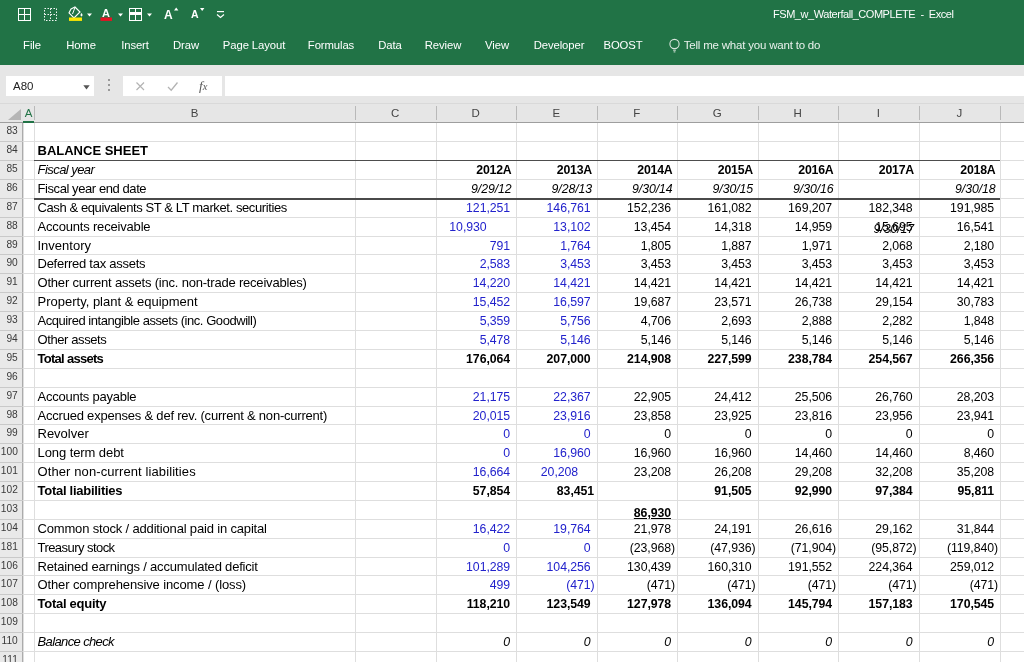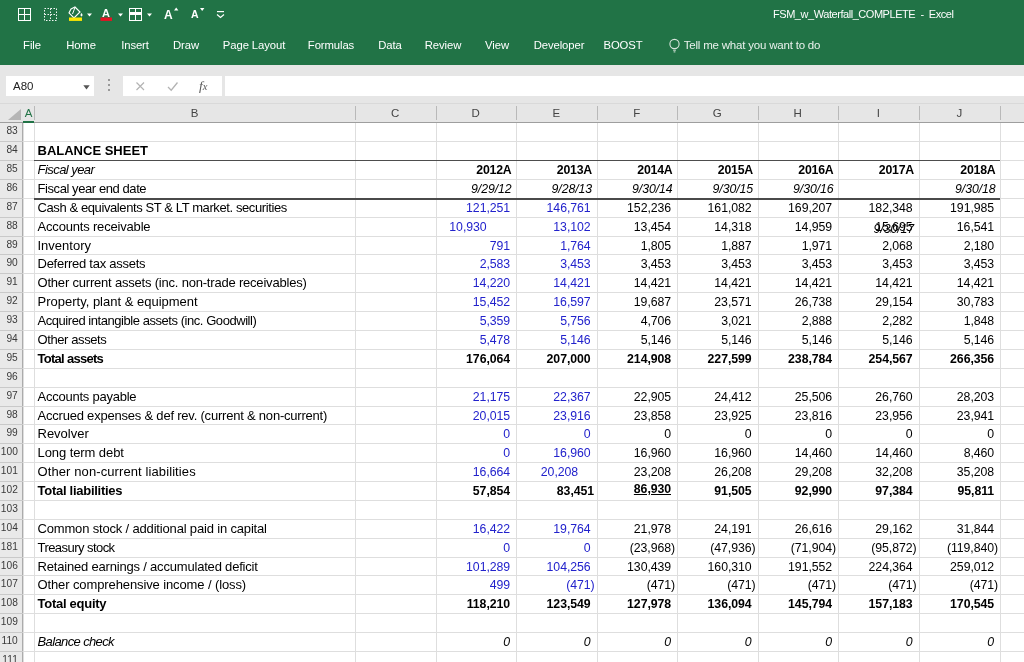--- a/index.html
+++ b/index.html
@@ -273,21 +273,21 @@
 <div class="cell num blue" style="left:516.0px;top:292.22px;width:80.5px;padding-right:6.0px;">16,597</div>
 <div class="cell num" style="left:596.5px;top:292.22px;width:80.5px;padding-right:6.0px;">19,687</div>
 <div class="cell num" style="left:677.0px;top:292.22px;width:80.5px;padding-right:6.0px;">23,571</div>
 <div class="cell num" style="left:757.5px;top:292.22px;width:80.5px;padding-right:6.0px;">26,738</div>
 <div class="cell num" style="left:838.0px;top:292.22px;width:80.5px;padding-right:6.0px;">29,154</div>
 <div class="cell num" style="left:918.5px;top:292.22px;width:81.5px;padding-right:6.0px;">30,783</div>
 <div class="cell " style="left:37.5px;top:311.10px;letter-spacing:-0.45px;">Acquired intangible assets (inc. Goodwill)</div>
 <div class="cell num blue" style="left:435.5px;top:311.10px;width:80.5px;padding-right:6.0px;">5,359</div>
 <div class="cell num blue" style="left:516.0px;top:311.10px;width:80.5px;padding-right:6.0px;">5,756</div>
 <div class="cell num" style="left:596.5px;top:311.10px;width:80.5px;padding-right:6.0px;">4,706</div>
-<div class="cell num" style="left:677.0px;top:311.10px;width:80.5px;padding-right:6.0px;">3,021</div>
+<div class="cell num" style="left:677.0px;top:311.10px;width:80.5px;padding-right:6.0px;">2,693</div>
 <div class="cell num" style="left:757.5px;top:311.10px;width:80.5px;padding-right:6.0px;">2,888</div>
 <div class="cell num" style="left:838.0px;top:311.10px;width:80.5px;padding-right:6.0px;">2,282</div>
 <div class="cell num" style="left:918.5px;top:311.10px;width:81.5px;padding-right:6.0px;">1,848</div>
 <div class="cell " style="left:37.5px;top:329.98px;letter-spacing:-0.40px;">Other assets</div>
 <div class="cell num blue" style="left:435.5px;top:329.98px;width:80.5px;padding-right:6.0px;">5,478</div>
 <div class="cell num blue" style="left:516.0px;top:329.98px;width:80.5px;padding-right:6.0px;">5,146</div>
 <div class="cell num" style="left:596.5px;top:329.98px;width:80.5px;padding-right:6.0px;">5,146</div>
 <div class="cell num" style="left:677.0px;top:329.98px;width:80.5px;padding-right:6.0px;">5,146</div>
 <div class="cell num" style="left:757.5px;top:329.98px;width:80.5px;padding-right:6.0px;">5,146</div>
 <div class="cell num" style="left:838.0px;top:329.98px;width:80.5px;padding-right:6.0px;">5,146</div>
@@ -336,21 +336,21 @@
 <div class="cell num blue" style="left:435.5px;top:462.14px;width:80.5px;padding-right:6.0px;">16,664</div>
 <div class="cell num blue" style="left:516.0px;top:462.14px;width:62px;padding-right:0;">20,208</div>
 <div class="cell num" style="left:596.5px;top:462.14px;width:80.5px;padding-right:6.0px;">23,208</div>
 <div class="cell num" style="left:677.0px;top:462.14px;width:80.5px;padding-right:6.0px;">26,208</div>
 <div class="cell num" style="left:757.5px;top:462.14px;width:80.5px;padding-right:6.0px;">29,208</div>
 <div class="cell num" style="left:838.0px;top:462.14px;width:80.5px;padding-right:6.0px;">32,208</div>
 <div class="cell num" style="left:918.5px;top:462.14px;width:81.5px;padding-right:6.0px;">35,208</div>
 <div class="cell b" style="left:37.5px;top:481.02px;letter-spacing:-0.27px;">Total liabilities</div>
 <div class="cell num b" style="left:435.5px;top:481.02px;width:80.5px;padding-right:6.0px;">57,854</div>
 <div class="cell num b" style="left:516.0px;top:481.02px;width:84px;padding-right:6.0px;">83,451</div>
-<div class="cell num b" style="left:596.5px;top:479px;width:80.5px;padding-right:6.0px;text-decoration:underline;">86,930</div>
+<div class="cell num b" style="left:596.5px;top:503px;width:80.5px;padding-right:6.0px;text-decoration:underline;">86,930</div>
 <div class="cell num b" style="left:677.0px;top:481.02px;width:80.5px;padding-right:6.0px;">91,505</div>
 <div class="cell num b" style="left:757.5px;top:481.02px;width:80.5px;padding-right:6.0px;">92,990</div>
 <div class="cell num b" style="left:838.0px;top:481.02px;width:80.5px;padding-right:6.0px;">97,384</div>
 <div class="cell num b" style="left:918.5px;top:481.02px;width:81.5px;padding-right:6.0px;">95,811</div>
 <div class="cell " style="left:37.5px;top:518.78px;letter-spacing:-0.17px;">Common stock / additional paid in capital</div>
 <div class="cell num blue" style="left:435.5px;top:518.78px;width:80.5px;padding-right:6.0px;">16,422</div>
 <div class="cell num blue" style="left:516.0px;top:518.78px;width:80.5px;padding-right:6.0px;">19,764</div>
 <div class="cell num" style="left:596.5px;top:518.78px;width:80.5px;padding-right:6.0px;">21,978</div>
 <div class="cell num" style="left:677.0px;top:518.78px;width:80.5px;padding-right:6.0px;">24,191</div>
 <div class="cell num" style="left:757.5px;top:518.78px;width:80.5px;padding-right:6.0px;">26,616</div>

